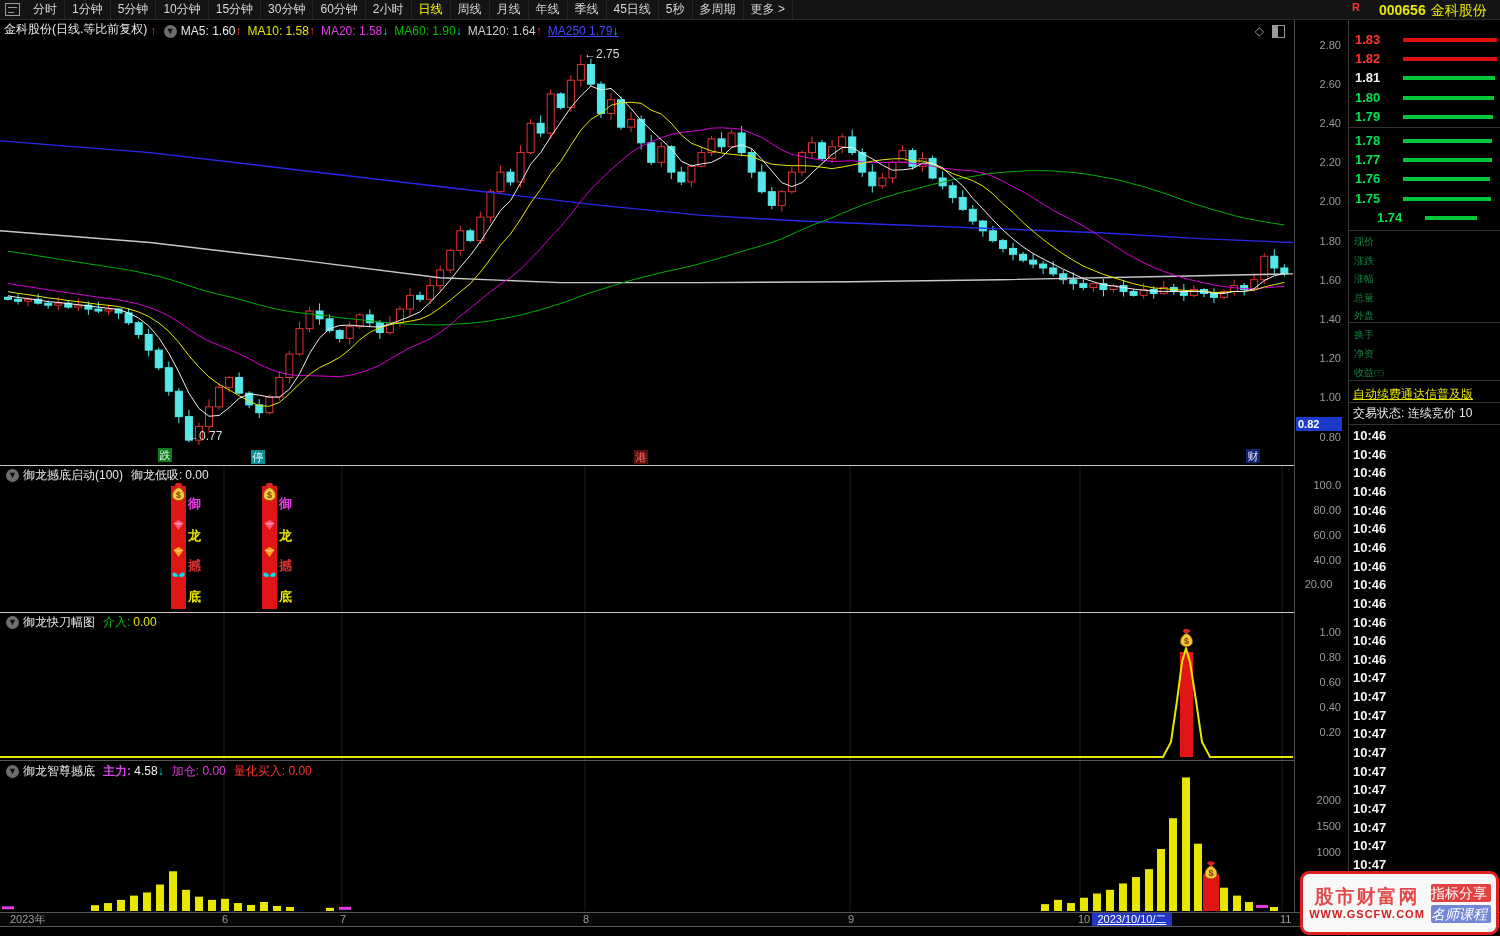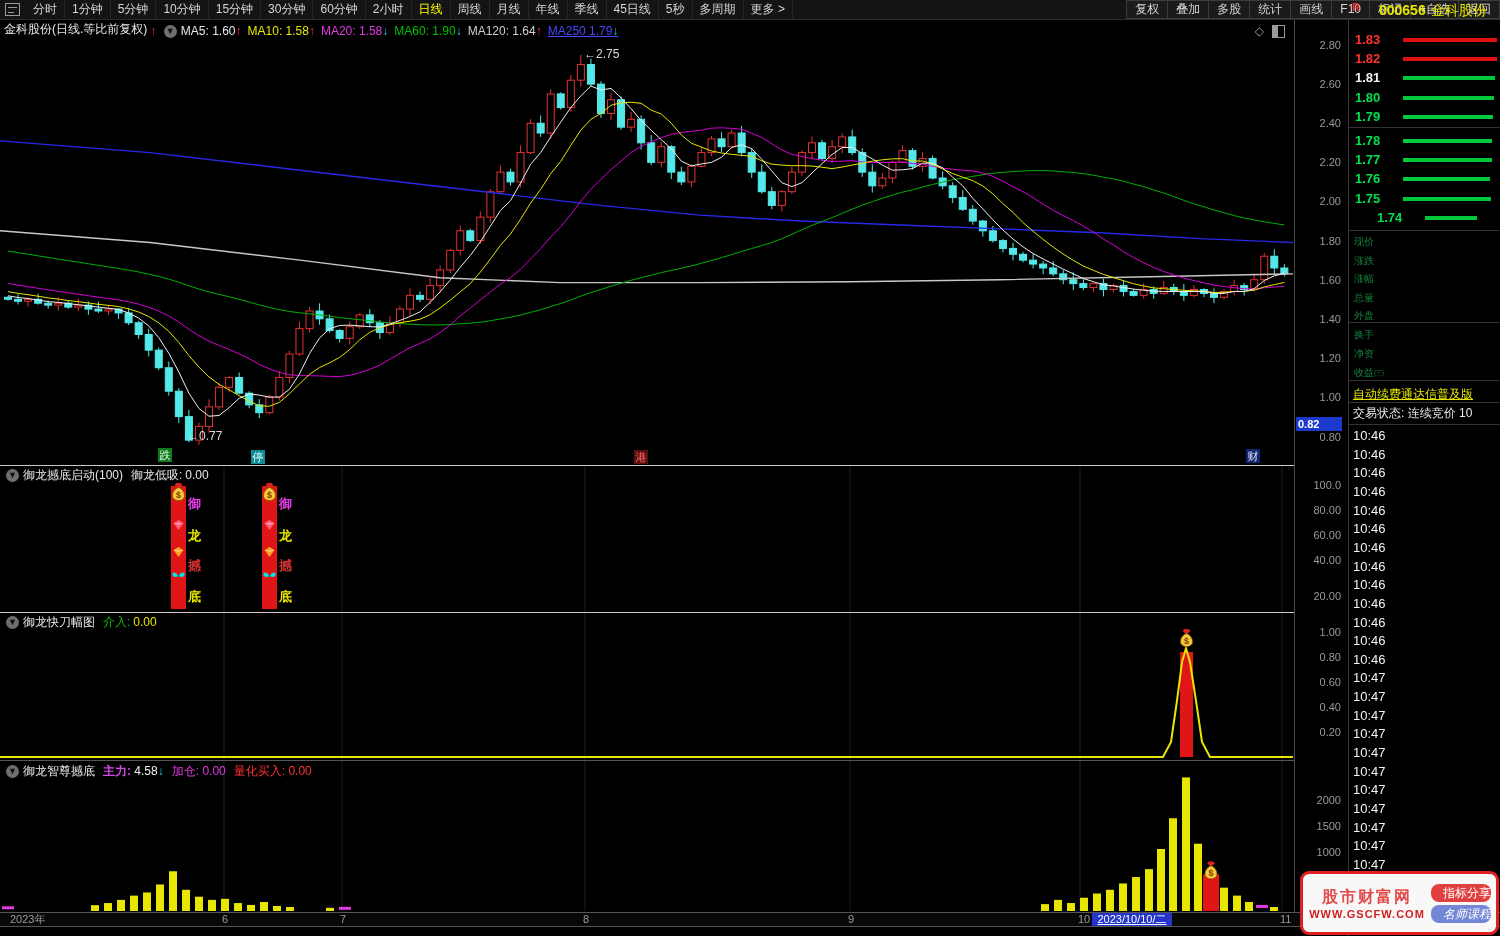--- a/index.html
+++ b/index.html
@@ -46,38 +46,38 @@
   #vline-chart{position:absolute;left:1294px;top:0;width:1px;height:925px;background:#4a4a4a;z-index:11;}
   
   #quotepanel{position:absolute;left:1348px;top:0;width:152px;height:936px;background:#000;border-left:1px solid #3a3a3a;z-index:14;}
   .lrow{position:absolute;left:0;width:152px;height:18px;}
   .lrow .p{position:absolute;left:6px;top:1px;font-size:13px;font-weight:bold;}
   .lrow .bar{position:absolute;left:54px;top:7px;height:4px;}
   .qdiv{position:absolute;left:0;width:152px;height:1px;background:#333;}
   .ilabel{position:absolute;left:5px;color:#15803d;font-size:10px;height:18px;line-height:18px;white-space:nowrap;}
   #adlink{position:absolute;left:4px;color:#e6e600;font-size:12px;text-decoration:underline;white-space:nowrap;}
   #status{position:absolute;left:4px;color:#e8e8e8;font-size:12px;white-space:nowrap;width:148px;overflow:hidden;}
-  .trow{position:absolute;left:4px;color:#f2f2f2;font-size:13px;font-weight:normal;white-space:nowrap;}
+  .trow{position:absolute;left:4px;color:#f2f2f2;font-size:13px;font-weight:bold;white-space:nowrap;}
   
   #datebar{position:absolute;left:0;top:912px;width:1500px;height:13px;background:#080808;
            border-top:1px solid #555;border-bottom:1px solid #555;z-index:16;}
   .mon{position:absolute;top:0;color:#9a9a9a;font-size:11px;line-height:13px;}
   #datebox{position:absolute;top:0;height:13px;background:#2336c8;color:#fff;font-size:11px;line-height:13px;
            text-align:center;z-index:17;text-decoration:underline;}
   #toolbar{position:absolute;left:0;top:964px;width:1500px;height:10px;background:#4c1d95;display:flex;z-index:16;}
   .titem{color:#b8b8b8;font-size:11px;line-height:10px;padding:0 9px;border-right:1px solid #333;}
   .titem.active{color:#35b6e8;}
   
   #watermark{position:absolute;left:1300px;top:871px;width:193px;height:58px;background:#f8f8f8;
              border:3px solid #e02020;border-radius:9px;z-index:50;display:flex;align-items:center;}
   #wm-left{flex:1;text-align:center;}
-  #wm-title{color:rgba(224,48,48,.88);font-size:16px;font-weight:bold;letter-spacing:2px;line-height:22px;}
+  #wm-title{color:rgba(224,48,48,.88);font-size:19px;font-weight:bold;letter-spacing:2px;line-height:22px;}
   #wm-url{color:#d02020;font-size:11px;font-weight:bold;letter-spacing:1px;}
   #wm-right{width:60px;display:flex;flex-direction:column;gap:3px;margin-right:5px;}
-  .wmbadge{color:#fff;font-size:12px;text-align:right;line-height:18px;height:18px;border-radius:8px;}
+  .wmbadge{color:#fff;font-size:14px;text-align:left;line-height:18px;height:18px;border-radius:2px;}
 </style>
 </head>
 <body>
 
 <div id="root">
 
   <div id="topbar">
     <span class="winicon"></span>
     <div id="periodmenu" style="display:flex;">
         <span class="tab">分时</span>
@@ -90,31 +90,20 @@
         <span class="tab">2小时</span>
         <span class="tab active">日线</span>
         <span class="tab">周线</span>
         <span class="tab">月线</span>
         <span class="tab">年线</span>
         <span class="tab">季线</span>
         <span class="tab">45日线</span>
         <span class="tab">5秒</span>
         <span class="tab">多周期</span>
         <span class="tab">更多 &gt;</span>
-      </div>
-    <div id="rightmenu">
-        <span class="abtn">复权</span>
-        <span class="abtn">叠加</span>
-        <span class="abtn">多股</span>
-        <span class="abtn">统计</span>
-        <span class="abtn">画线</span>
-        <span class="abtn">F10</span>
-        <span class="abtn">标记</span>
-        <span class="abtn">+自选</span>
-        <span class="abtn">返回</span>
       </div>
   </div>
 
   <div id="quote-head">
     <span class="r">R</span><span class="code">000656</span><span class="name">金科股份</span>
   </div>
 
   <div id="legendbar">
     <span class="title">金科股份(日线.等比前复权)</span>
     <span class="uparrow">↑</span>
@@ -539,21 +528,21 @@
       <div class="axlabel" style="top: 235px;">1.80</div>
       <div class="axlabel" style="top: 274px;">1.60</div>
       <div class="axlabel" style="top: 313px;">1.40</div>
       <div class="axlabel" style="top: 352px;">1.20</div>
       <div class="axlabel" style="top: 391px;">1.00</div>
       <div class="axlabel" style="top: 431px;">0.80</div>
       <div class="axlabel" style="top: 479px;">100.0</div>
       <div class="axlabel" style="top: 504px;">80.00</div>
       <div class="axlabel" style="top: 529px;">60.00</div>
       <div class="axlabel" style="top: 554px;">40.00</div>
-      <div class="axlabel" style="top: 590px;">20.00</div>
+      <div class="axlabel" style="top: 578px; text-align: center;">20.00</div>
       <div class="axlabel" style="top: 626px;">1.00</div>
       <div class="axlabel" style="top: 651px;">0.80</div>
       <div class="axlabel" style="top: 676px;">0.60</div>
       <div class="axlabel" style="top: 701px;">0.40</div>
       <div class="axlabel" style="top: 726px;">0.20</div>
       <div class="axlabel" style="top: 794px;">2000</div>
       <div class="axlabel" style="top: 820px;">1500</div>
       <div class="axlabel" style="top: 846px;">1000</div>
       <div class="axlabel" style="top: 872px;">500.0</div>
     </div>

